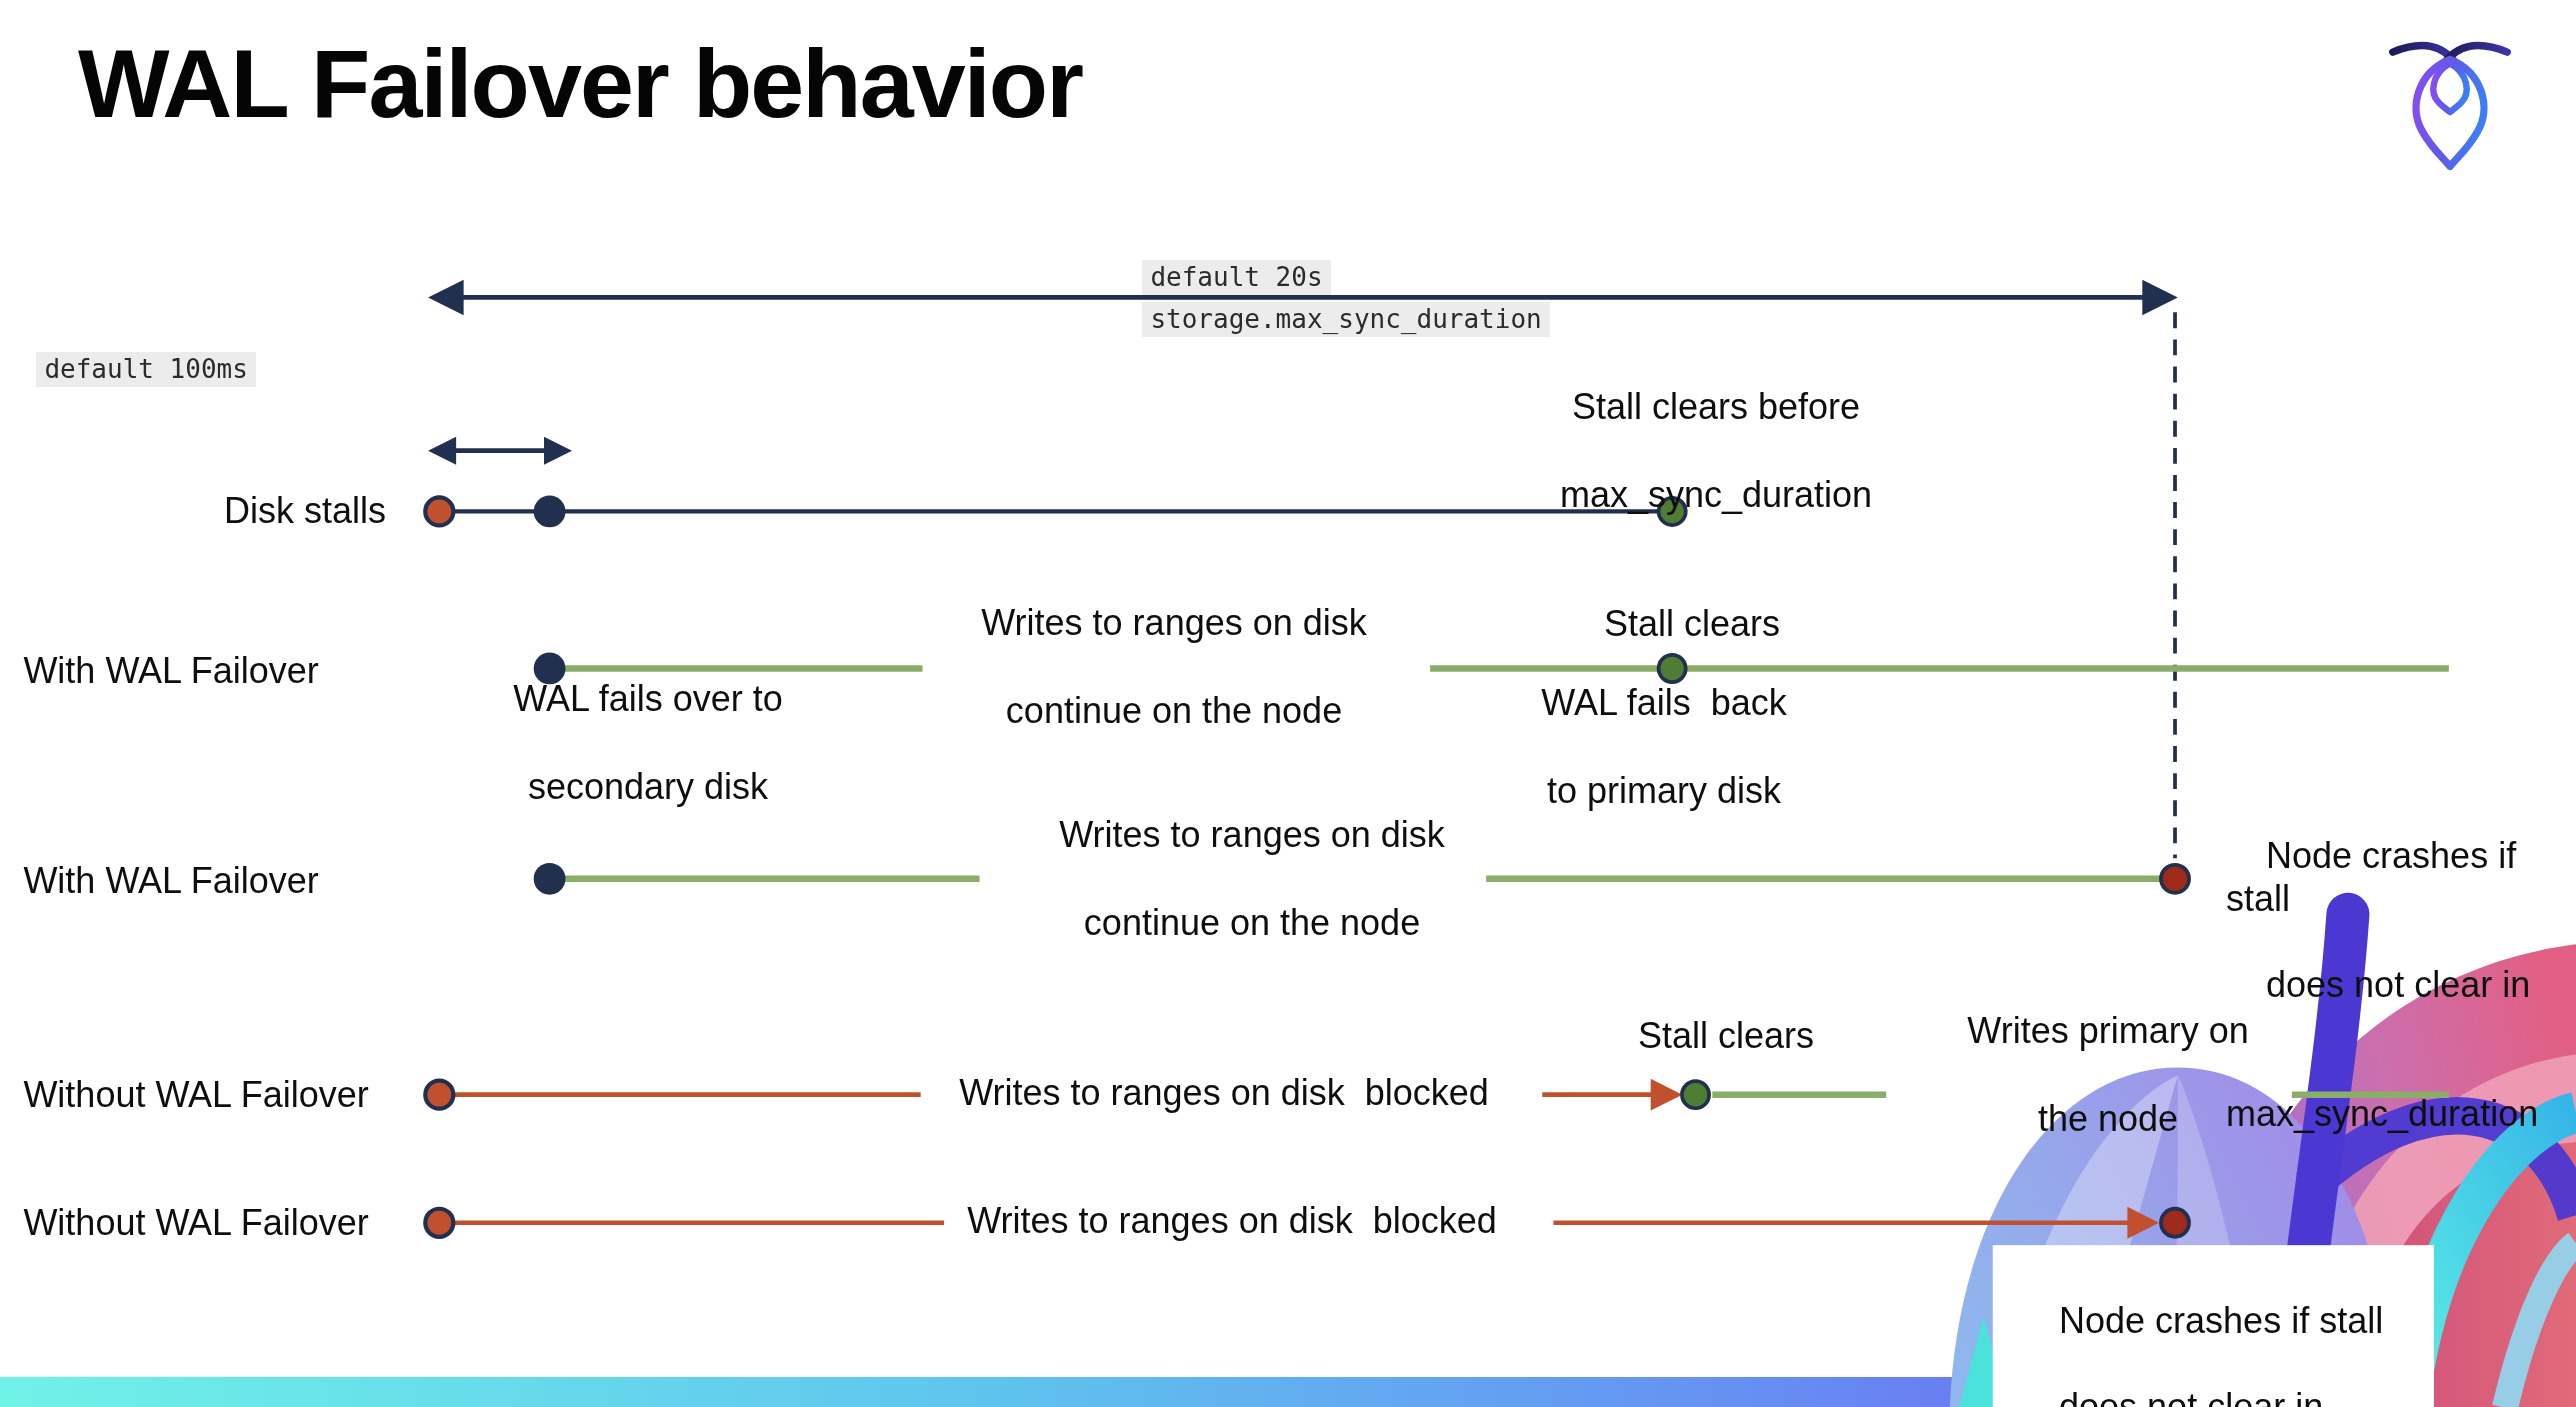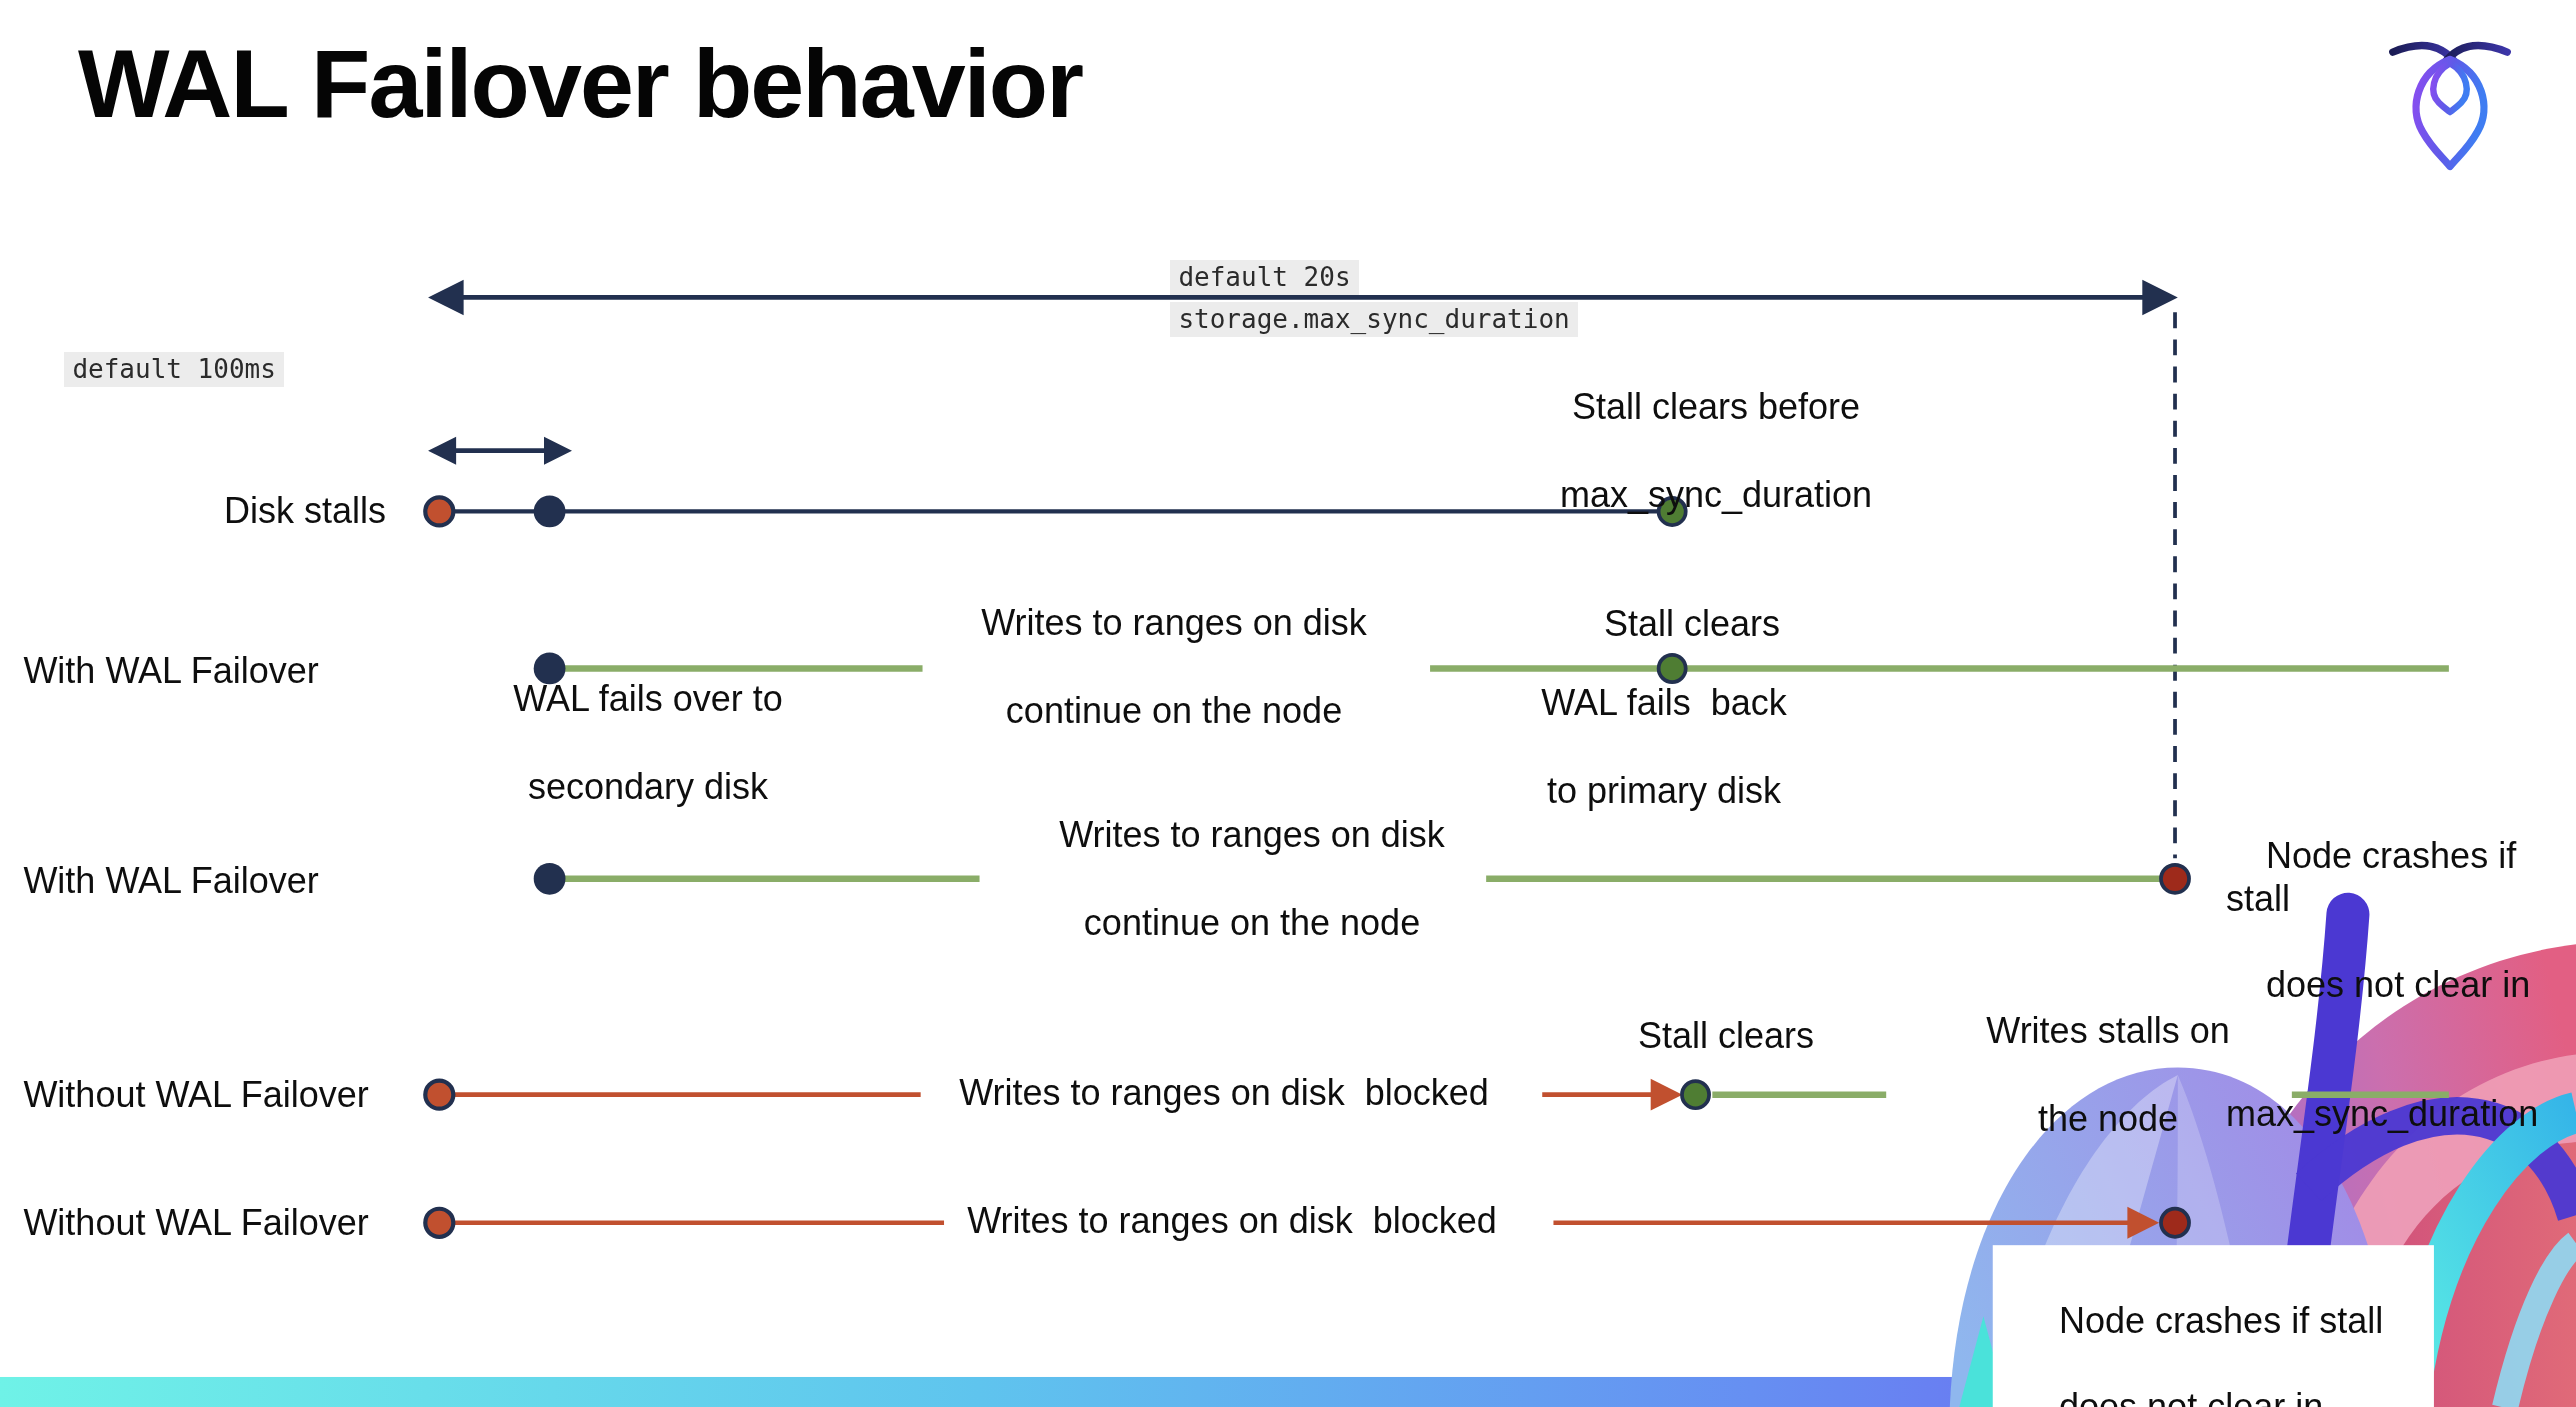--- a/index.html
+++ b/index.html
@@ -7,21 +7,21 @@
     position:relative;width:2576px;height:1408px;overflow:hidden;
     background:#ffffff;font-family:"Liberation Sans",sans-serif;color:#0e0e0e;
   }
   .abs{position:absolute;}
   #page-title{
     position:absolute;left:78px;top:28px;font-size:97px;font-weight:800;
     letter-spacing:-1.9px;color:#050505;font-family:"Liberation Sans",sans-serif;
   }
   .code-label{
     position:absolute;font-family:"DejaVu Sans Mono",monospace;font-size:26px;
-    color:#2b2b2b;background:#ececec;padding:2.8px 8.4px;white-space:pre;line-height:1.15;margin-left:28px;
+    color:#2b2b2b;background:#ececec;padding:2.8px 8.4px;white-space:pre;line-height:1.15;
   }
   .row-label{
     position:absolute;font-size:36px;color:#0e0e0e;transform:translateY(-50%);
     white-space:nowrap;
   }
   .ann{
     position:absolute;font-size:36px;line-height:44px;color:#0e0e0e;text-align:center;
     transform:translate(-50%,-50%);white-space:pre-wrap;
   }
   .ann-left{
@@ -205,21 +205,21 @@
   </div>
   <div class="ann-left" style="left:2226px;top:791px;">
     <span>Node crashes if stall</span><br>
     <span>does not clear in</span><br>
     <span>max_sync_duration</span>
   </div>
 
   <div class="ann" style="left:1224px;top:1093px;">Writes to ranges on disk  blocked</div>
   <div class="ann" style="left:1726px;top:1036px;">Stall clears</div>
   <div class="ann" style="left:2088px;top:1075px;">
-    <span>Writes stalls on</span><br>
+    <span>Writes primary on</span><br>
     <span>the node</span>
   </div>
 
   <div class="ann" style="left:1232px;top:1221px;">Writes to ranges on disk  blocked</div>
   <div class="ann-left" style="left:2019px;top:1256px;">
     <span>Node crashes if stall</span><br>
     <span>does not clear in</span><br>
     
   </div>
 

